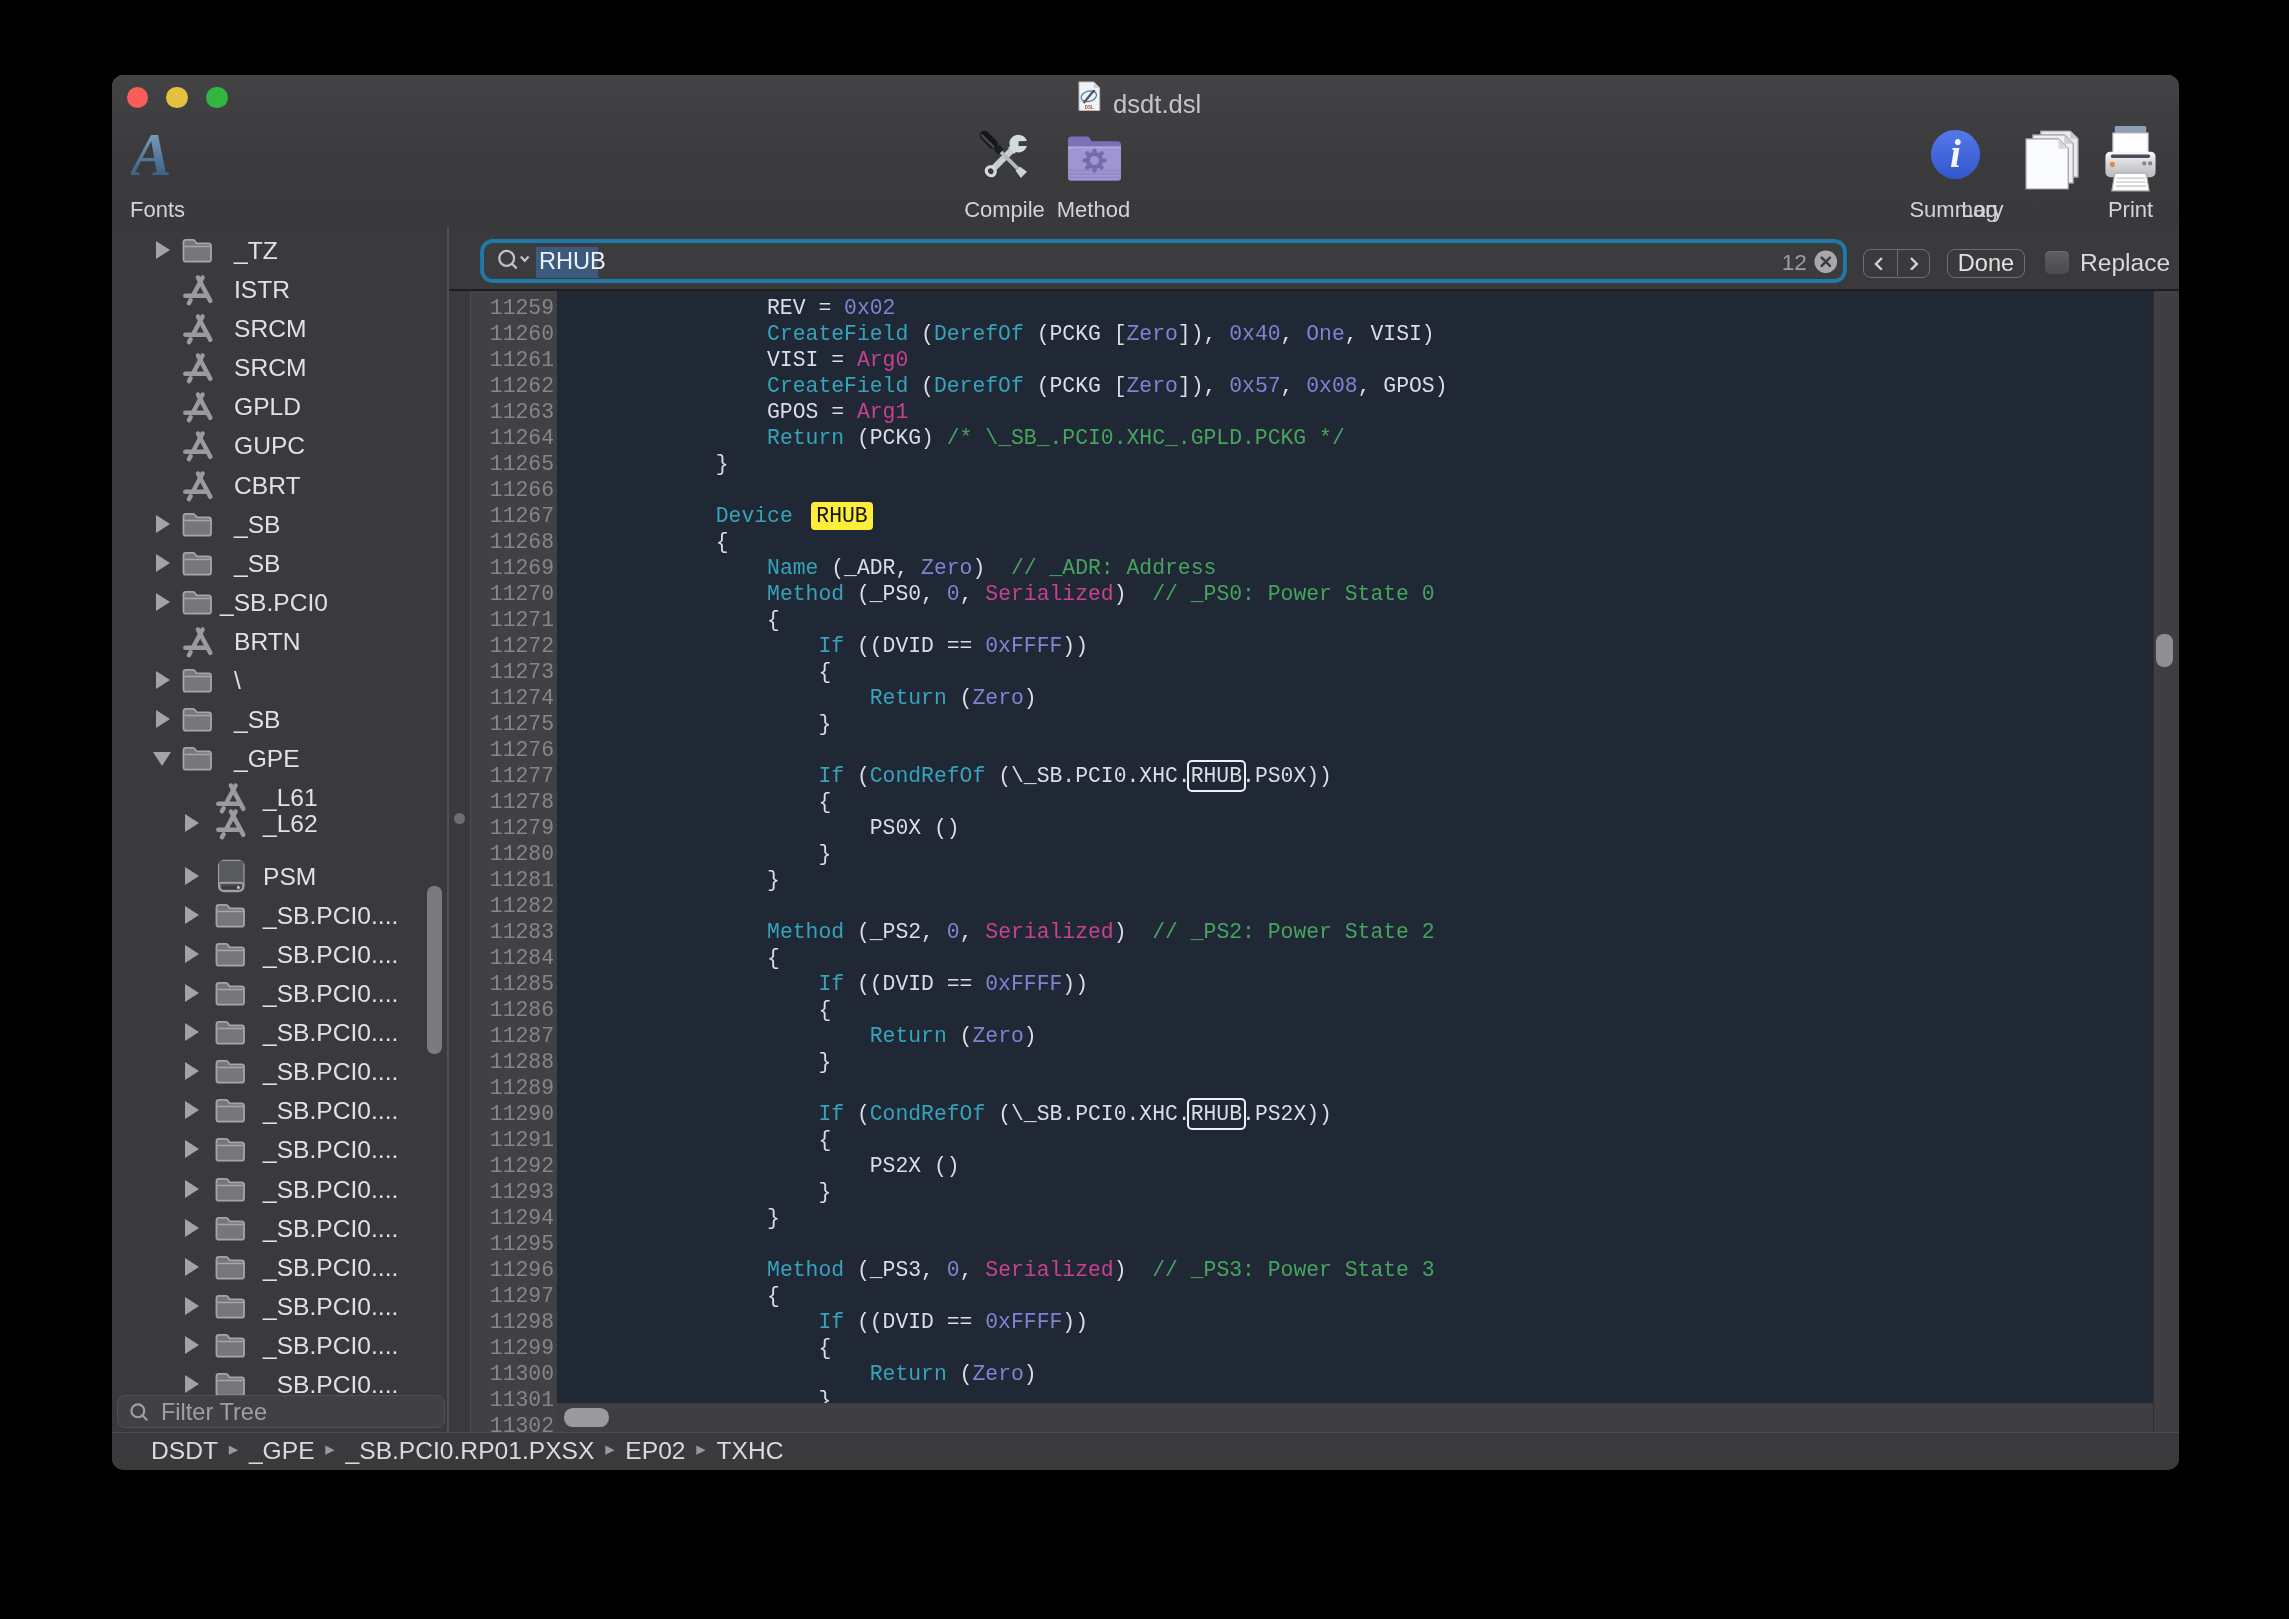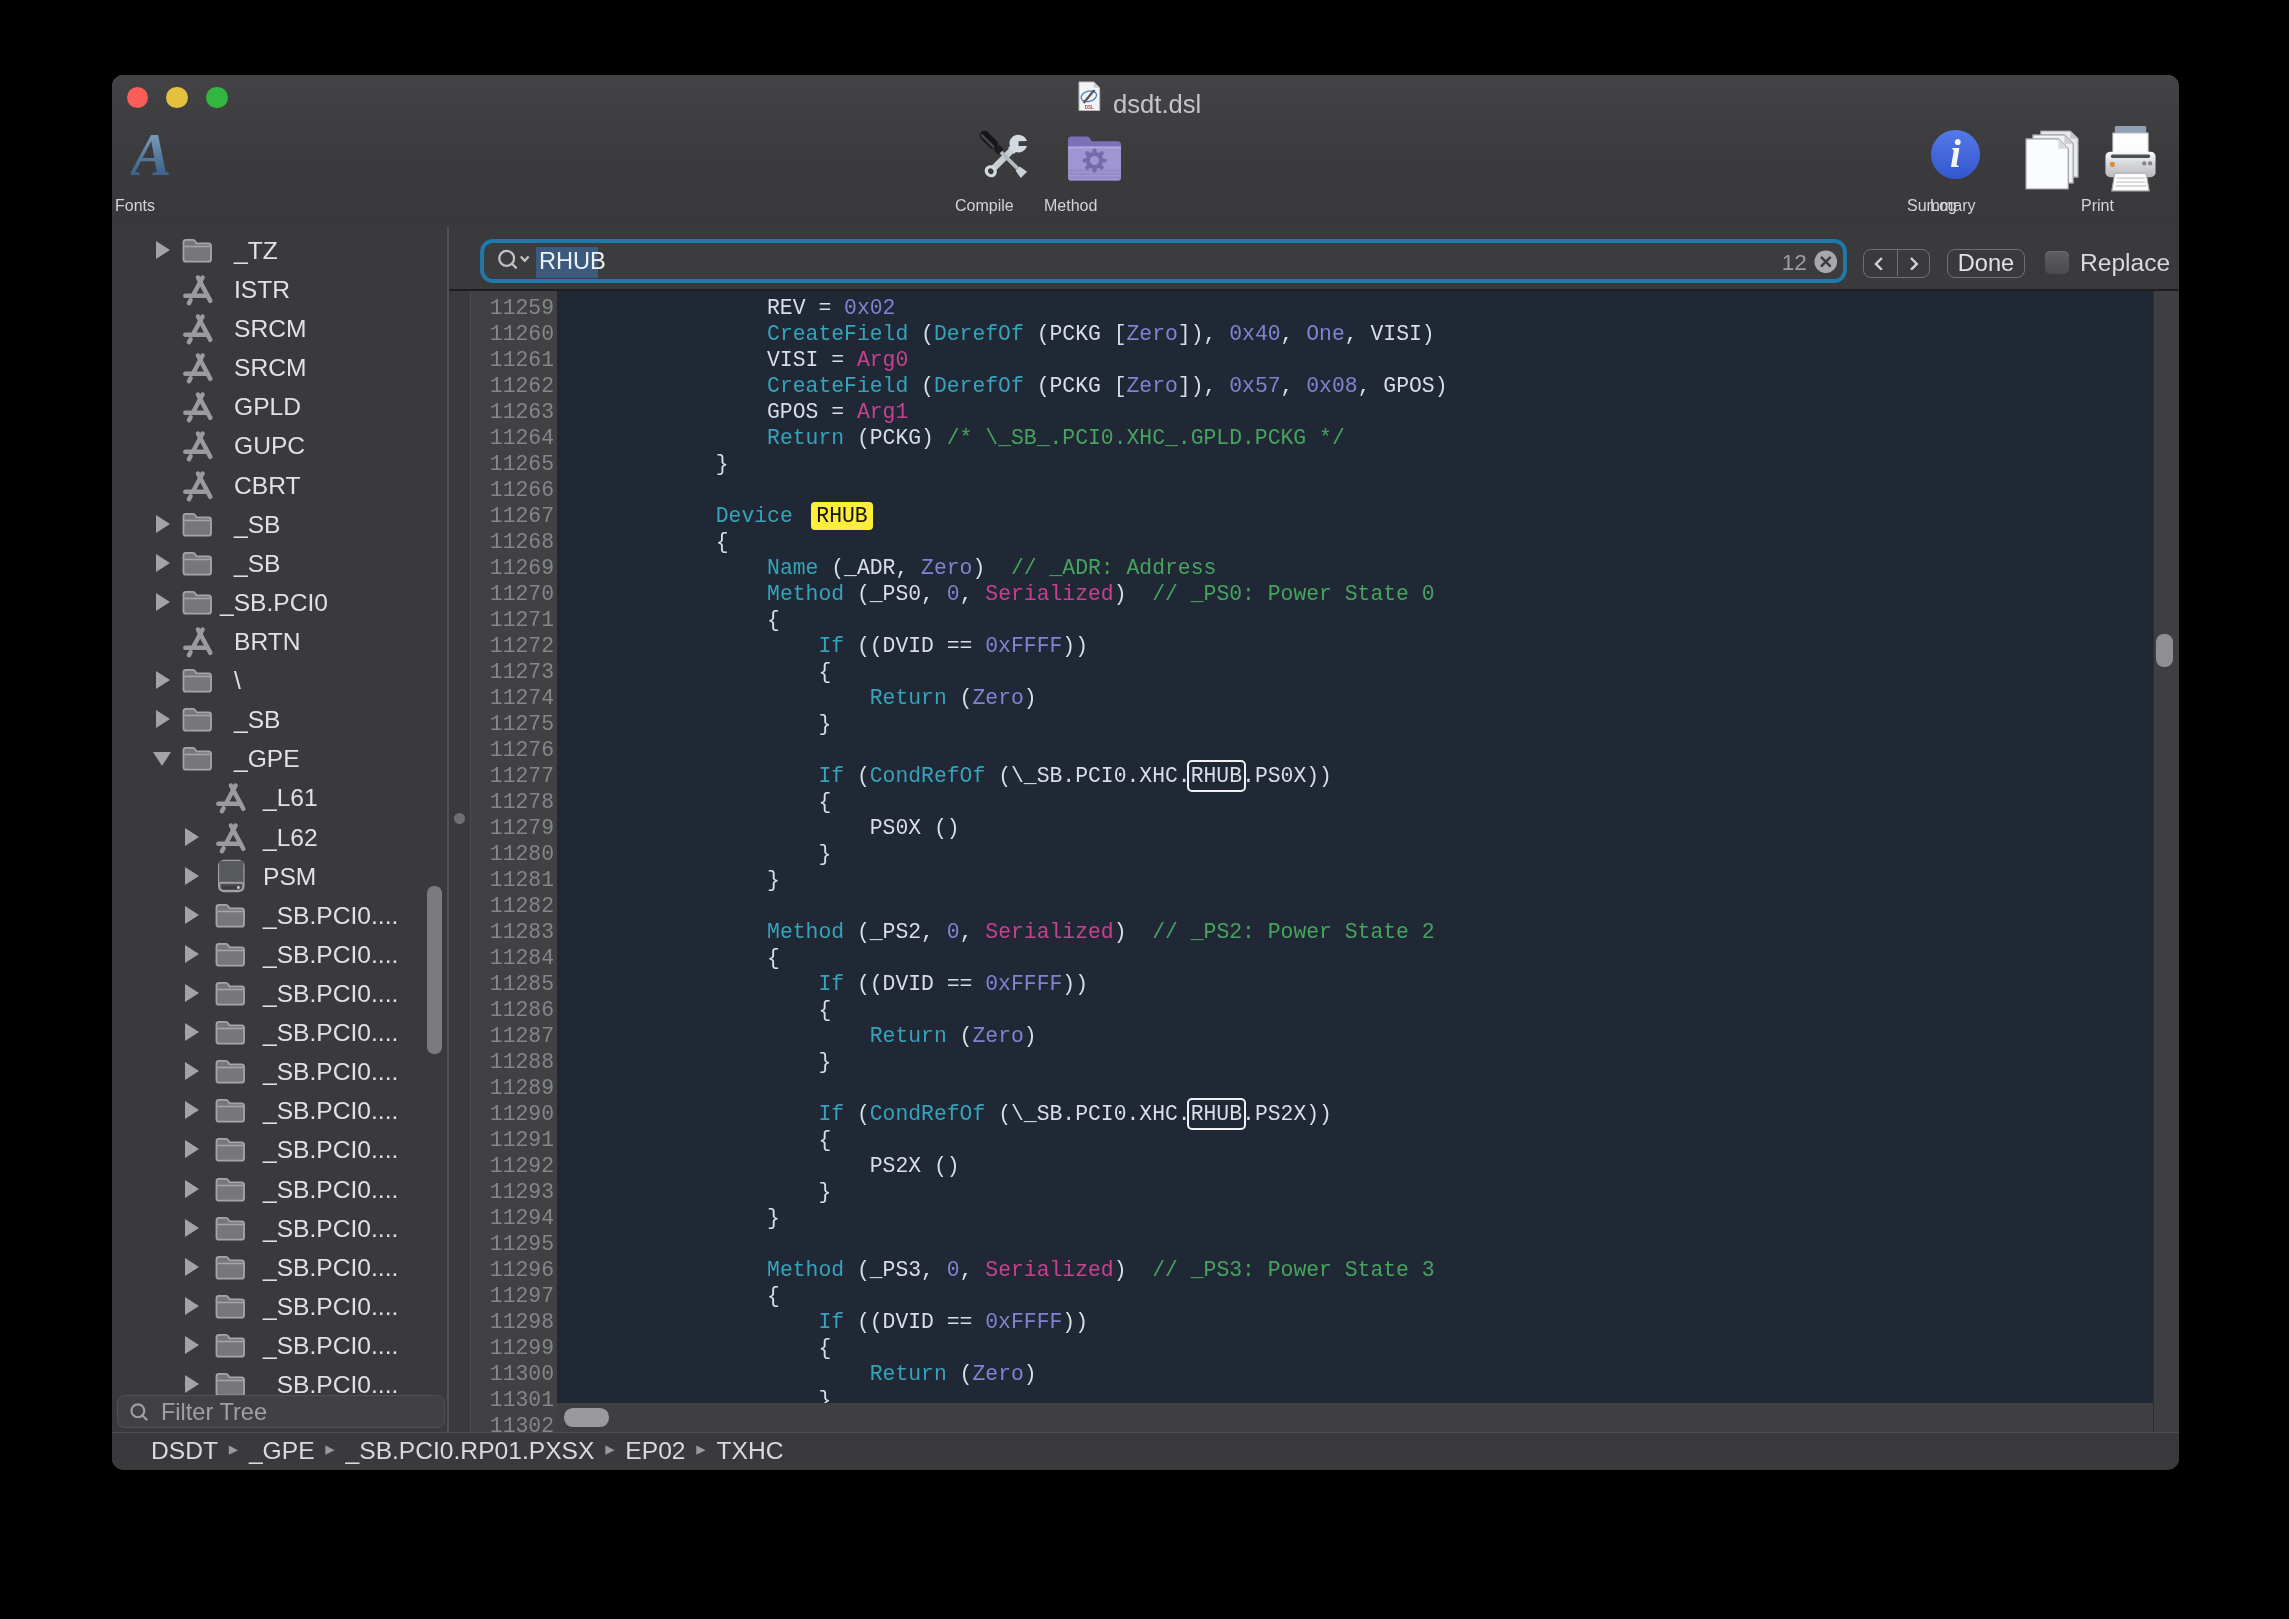--- a/index.html
+++ b/index.html
@@ -8,21 +8,21 @@
   #win {
     position:absolute; left:112px; top:75px; width:2067px; height:1395px;
     background:#3a3a3d; border-radius:11.8px; overflow:hidden;
     box-shadow: inset 0 1px 0 #69696d, 0 19.7px 59px rgba(0,0,0,.8);
   }
   .abs { position:absolute; }
   
   #chrome { position:absolute; left:0; top:0; width:2067px; height:152px;
     background:linear-gradient(#434346,#3b3b3e 55%, #39393c); }
   #chrome .tl { position:absolute; top:11.8px; width:21.7px; height:21.7px; border-radius:50%; }
-  .tlabel { position:absolute; top:122px; font-size:16px; color:#d3d4d6; white-space:nowrap; }
+  .tlabel { position:absolute; top:122px; font-size:22px; color:#d3d4d6; text-align:center; white-space:nowrap; }
   #title { position:absolute; left:1001px; top:14.8px; font-size:25.6px; color:#c3c5c8; }
   
   #findbar { position:absolute; left:336px; top:152px; width:1731px; height:64px; background:#3a3a3d; }
   #findbar .bb { position:absolute; left:0; bottom:0; width:100%; height:2px; background:#1e1e20; }
   #ffield { position:absolute; left:36px; top:15.8px; width:1359px; height:36px; background:#3c3c3e;
     border-radius:8.9px; box-shadow:0 0 0 3.9px #1f79a9; }
   #fsel { position:absolute; left:52px; top:3.9px; width:62px; height:31.5px; background:#3b5a7d; }
   #ftext { position:absolute; left:55px; top:4.9px; font-size:23.6px; color:#eef1f4; }
   #fcount { position:absolute; right:36px; top:5.9px; font-size:22.7px; color:#9c9c9e; }
   
@@ -329,21 +329,21 @@
         <svg class="abs" style="left:103px; top:3.9px;" width="33" height="32.5" viewBox="0 0 34 33">
 <g stroke="#9b9b9e" stroke-width="4.6" stroke-linecap="round" fill="none">
 <line x1="11.2" y1="22.2" x2="21.2" y2="3.4"></line>
 <line x1="16.4" y1="3.4" x2="29.2" y2="27.4"></line>
 <line x1="3.4" y1="22.2" x2="26.2" y2="22.2"></line>
 <line x1="8.8" y1="26.8" x2="7.2" y2="29.8"></line>
 </g>
         </svg>
         <div class="lbl" style="left:151px;">_L61</div>
       </div>
-<div class="row" style="top:591px;padding-left:28px;">
+<div class="row" style="top:577px;padding-left:28px;">
         <div class="tri r" style="left:73px; top:9.9px;"></div>
         <svg class="abs" style="left:103px; top:3.9px;" width="33" height="32.5" viewBox="0 0 34 33">
 <g stroke="#9b9b9e" stroke-width="4.6" stroke-linecap="round" fill="none">
 <line x1="11.2" y1="22.2" x2="21.2" y2="3.4"></line>
 <line x1="16.4" y1="3.4" x2="29.2" y2="27.4"></line>
 <line x1="3.4" y1="22.2" x2="26.2" y2="22.2"></line>
 <line x1="8.8" y1="26.8" x2="7.2" y2="29.8"></line>
 </g>
         </svg>
         <div class="lbl" style="left:151px;">_L62</div>

